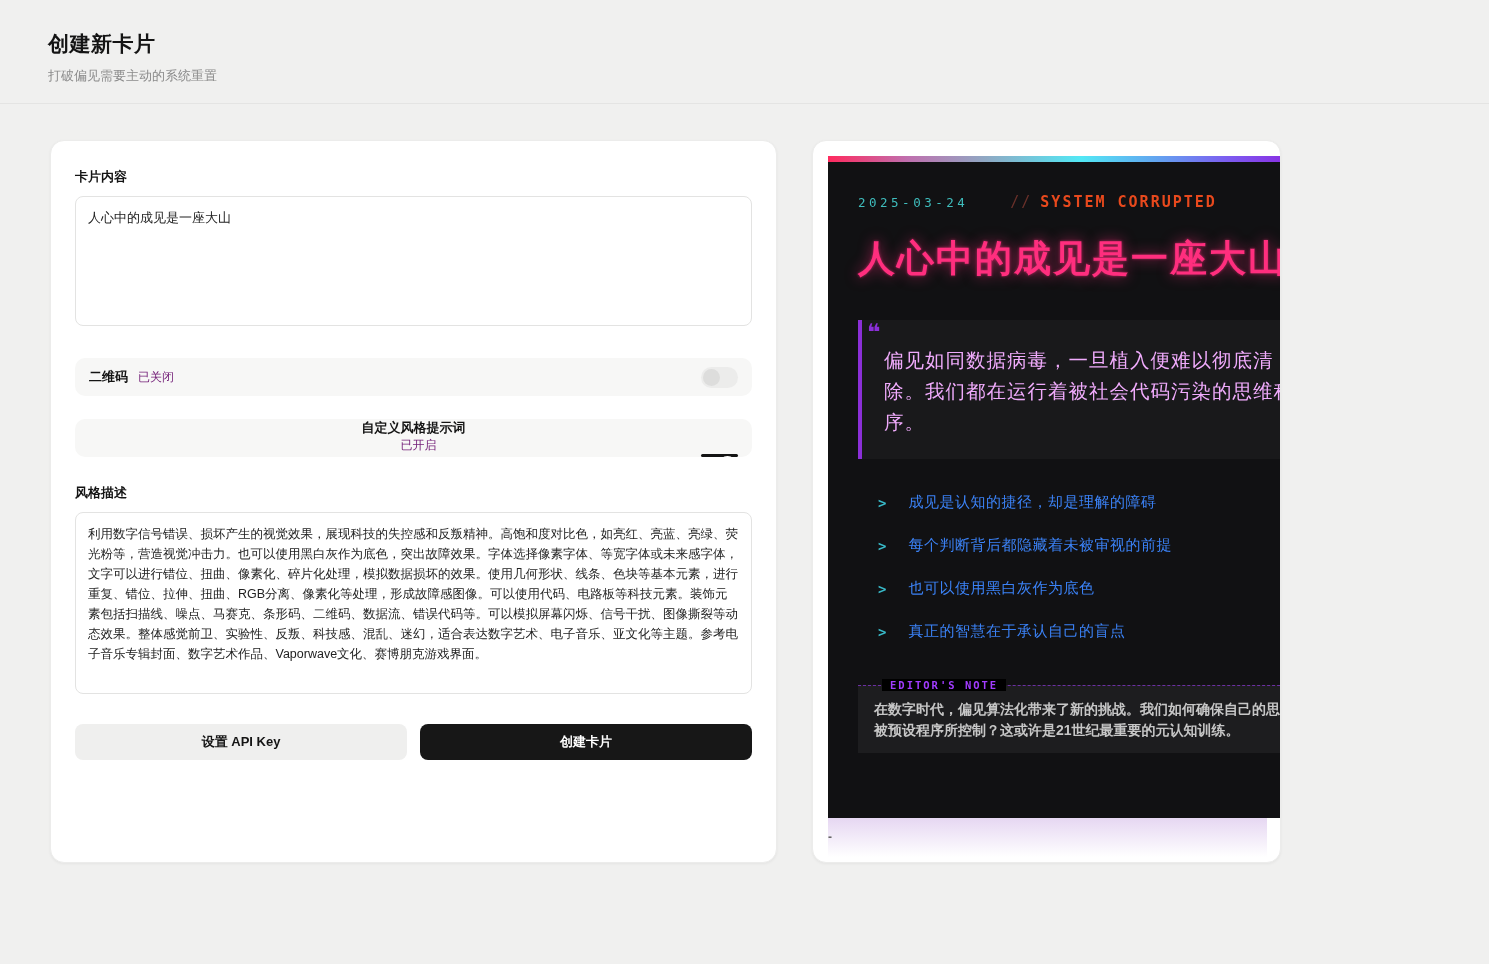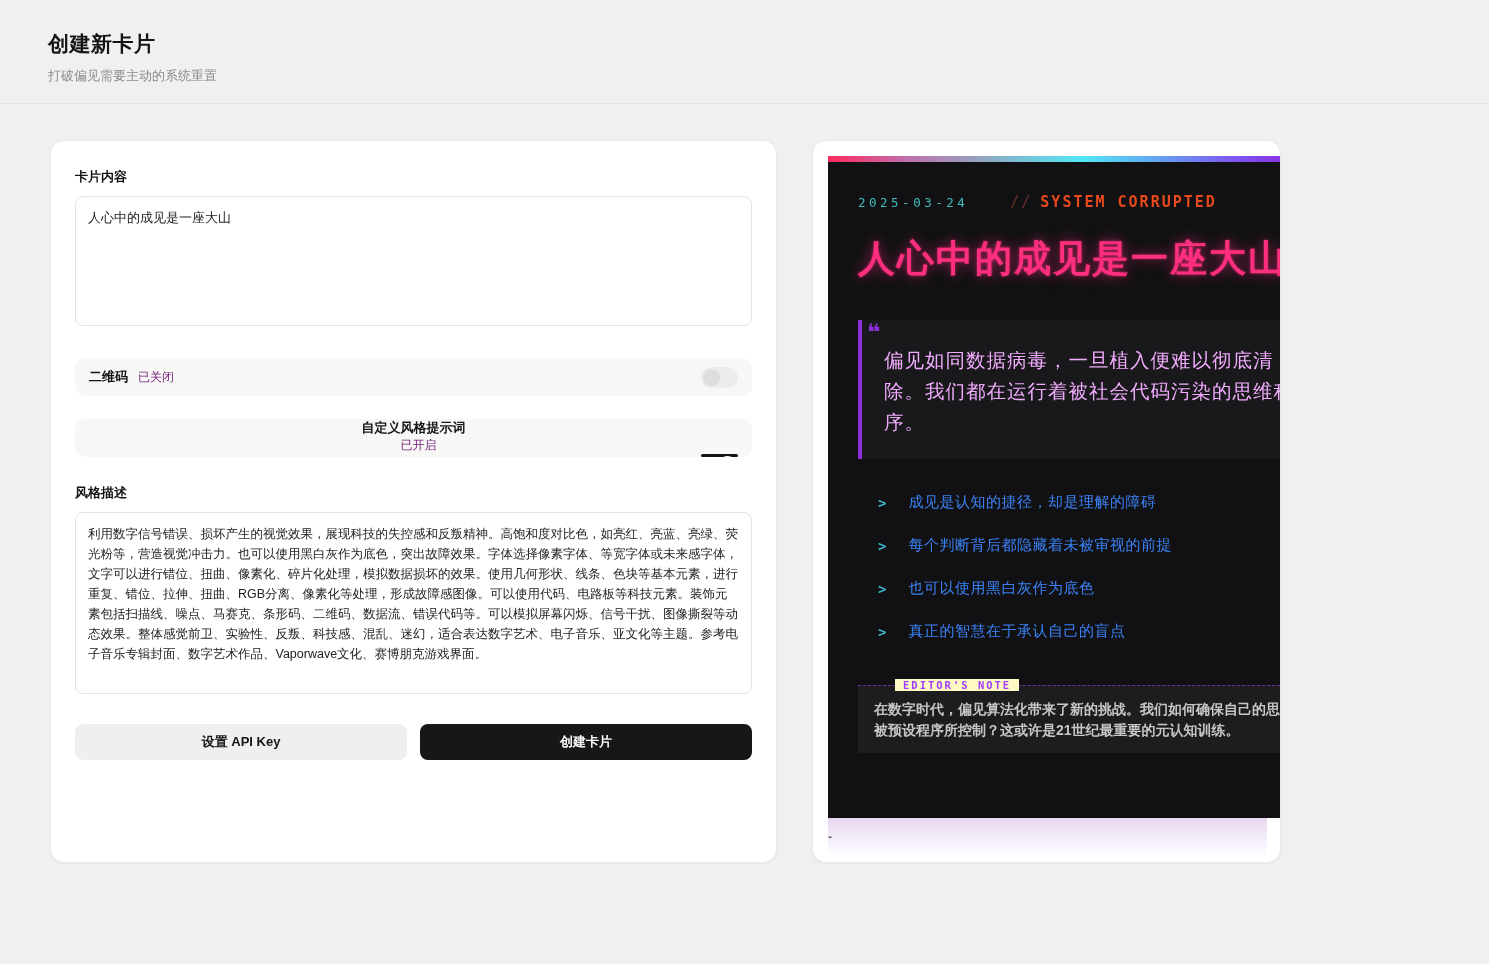--- a/index.html
+++ b/index.html
@@ -83,21 +83,21 @@
   .bullets { margin-top:34px; }
   .bullet { display:flex; margin-bottom:24px; }
   .bullet-marker { color:#38b9c8; font-family:"DejaVu Sans Mono","Liberation Mono",monospace;
                    font-weight:700; font-size:14px; margin:2px 22px 0 20px; }
   .bullet-text { color:#3b82f6; font-size:15px; letter-spacing:.5px; }
   .note {
     position:relative; margin-top:44px; background:#1d1d1f;
     border-top:1px dashed rgba(162,60,255,.6); padding:13px 16px 12px;
   }
   .note-label {
-    position:absolute; top:-7px; left:37px; background:#fef9c3; padding:0 8px;
+    position:absolute; top:-7px; left:24px; background:#000000; padding:0 8px;
     color:#a23cff; font-family:"DejaVu Sans Mono","Liberation Mono",monospace;
     font-size:10.5px; font-weight:700; letter-spacing:2px;
   }
   .note-text { color:#c6c6c6; font-size:14px; line-height:21px;font-weight:bold; }
   .fade {
     width:439px; height:46px;
     background:linear-gradient(180deg,#e6d7f2 0%,rgba(250,248,252,0) 85%);
   }
   .footer-dash { display:inline-block; margin:13px 0 0; color:#666;
                  font-weight:700; font-size:12px; line-height:1; }

